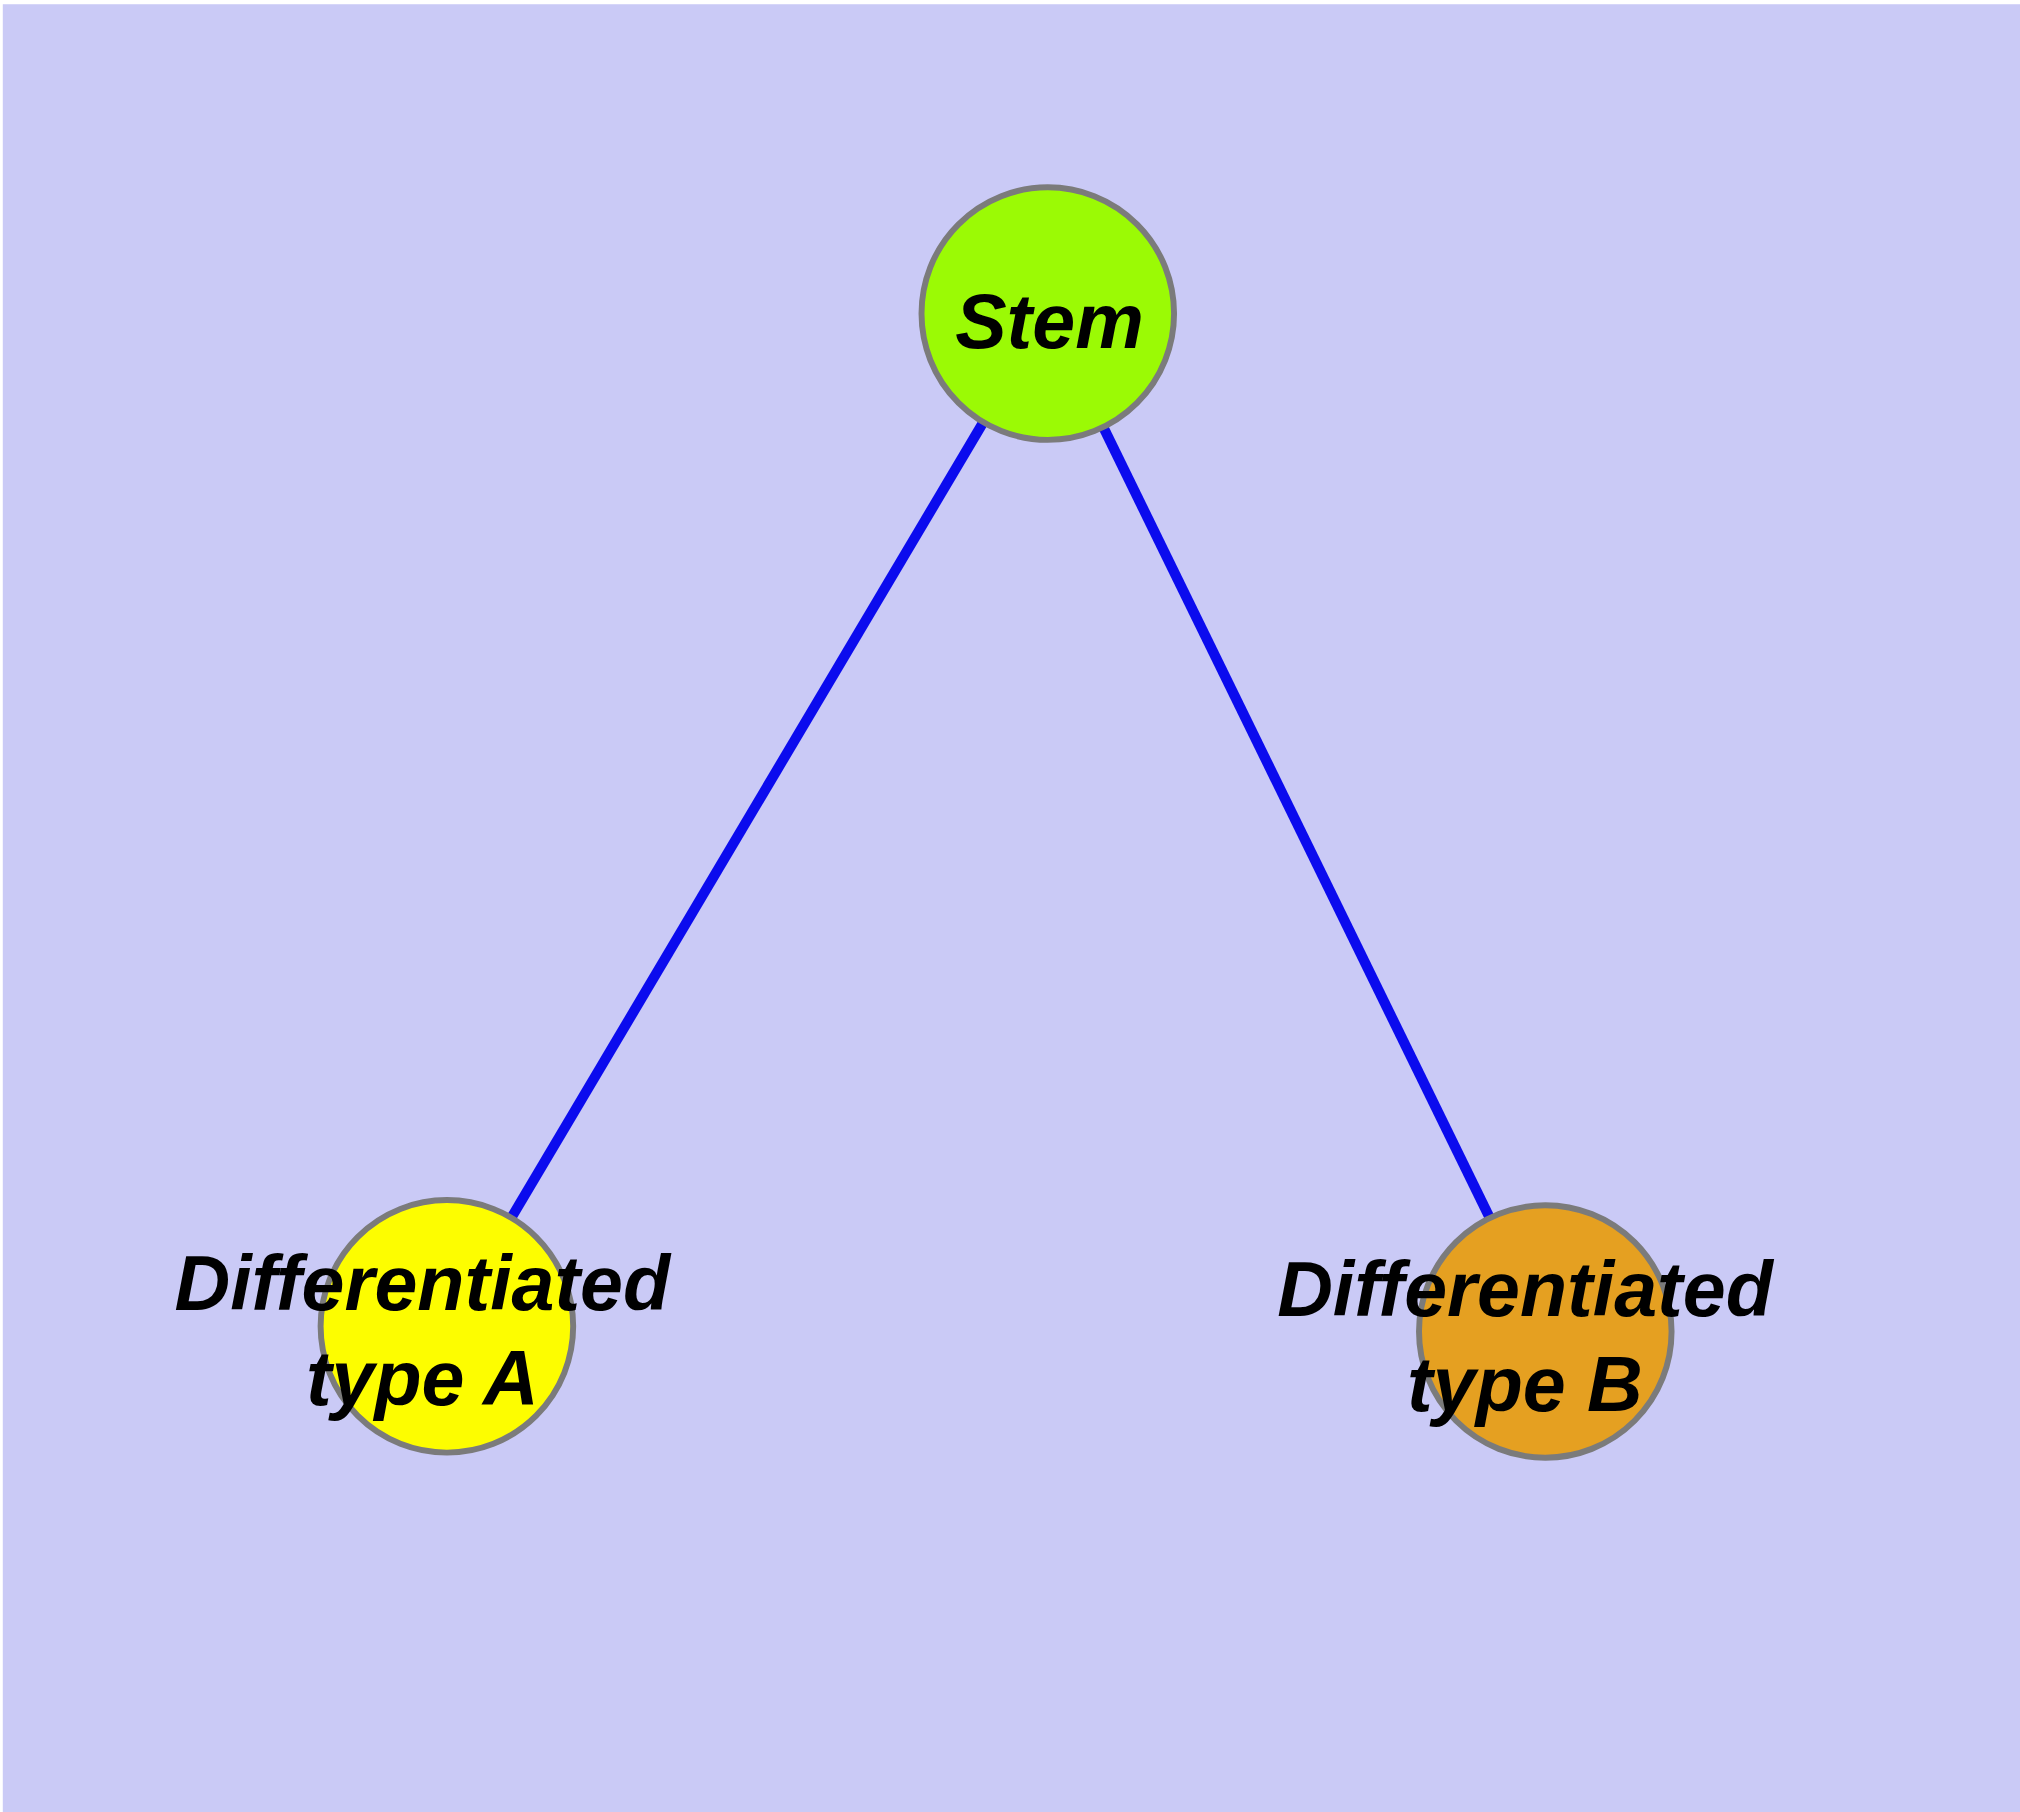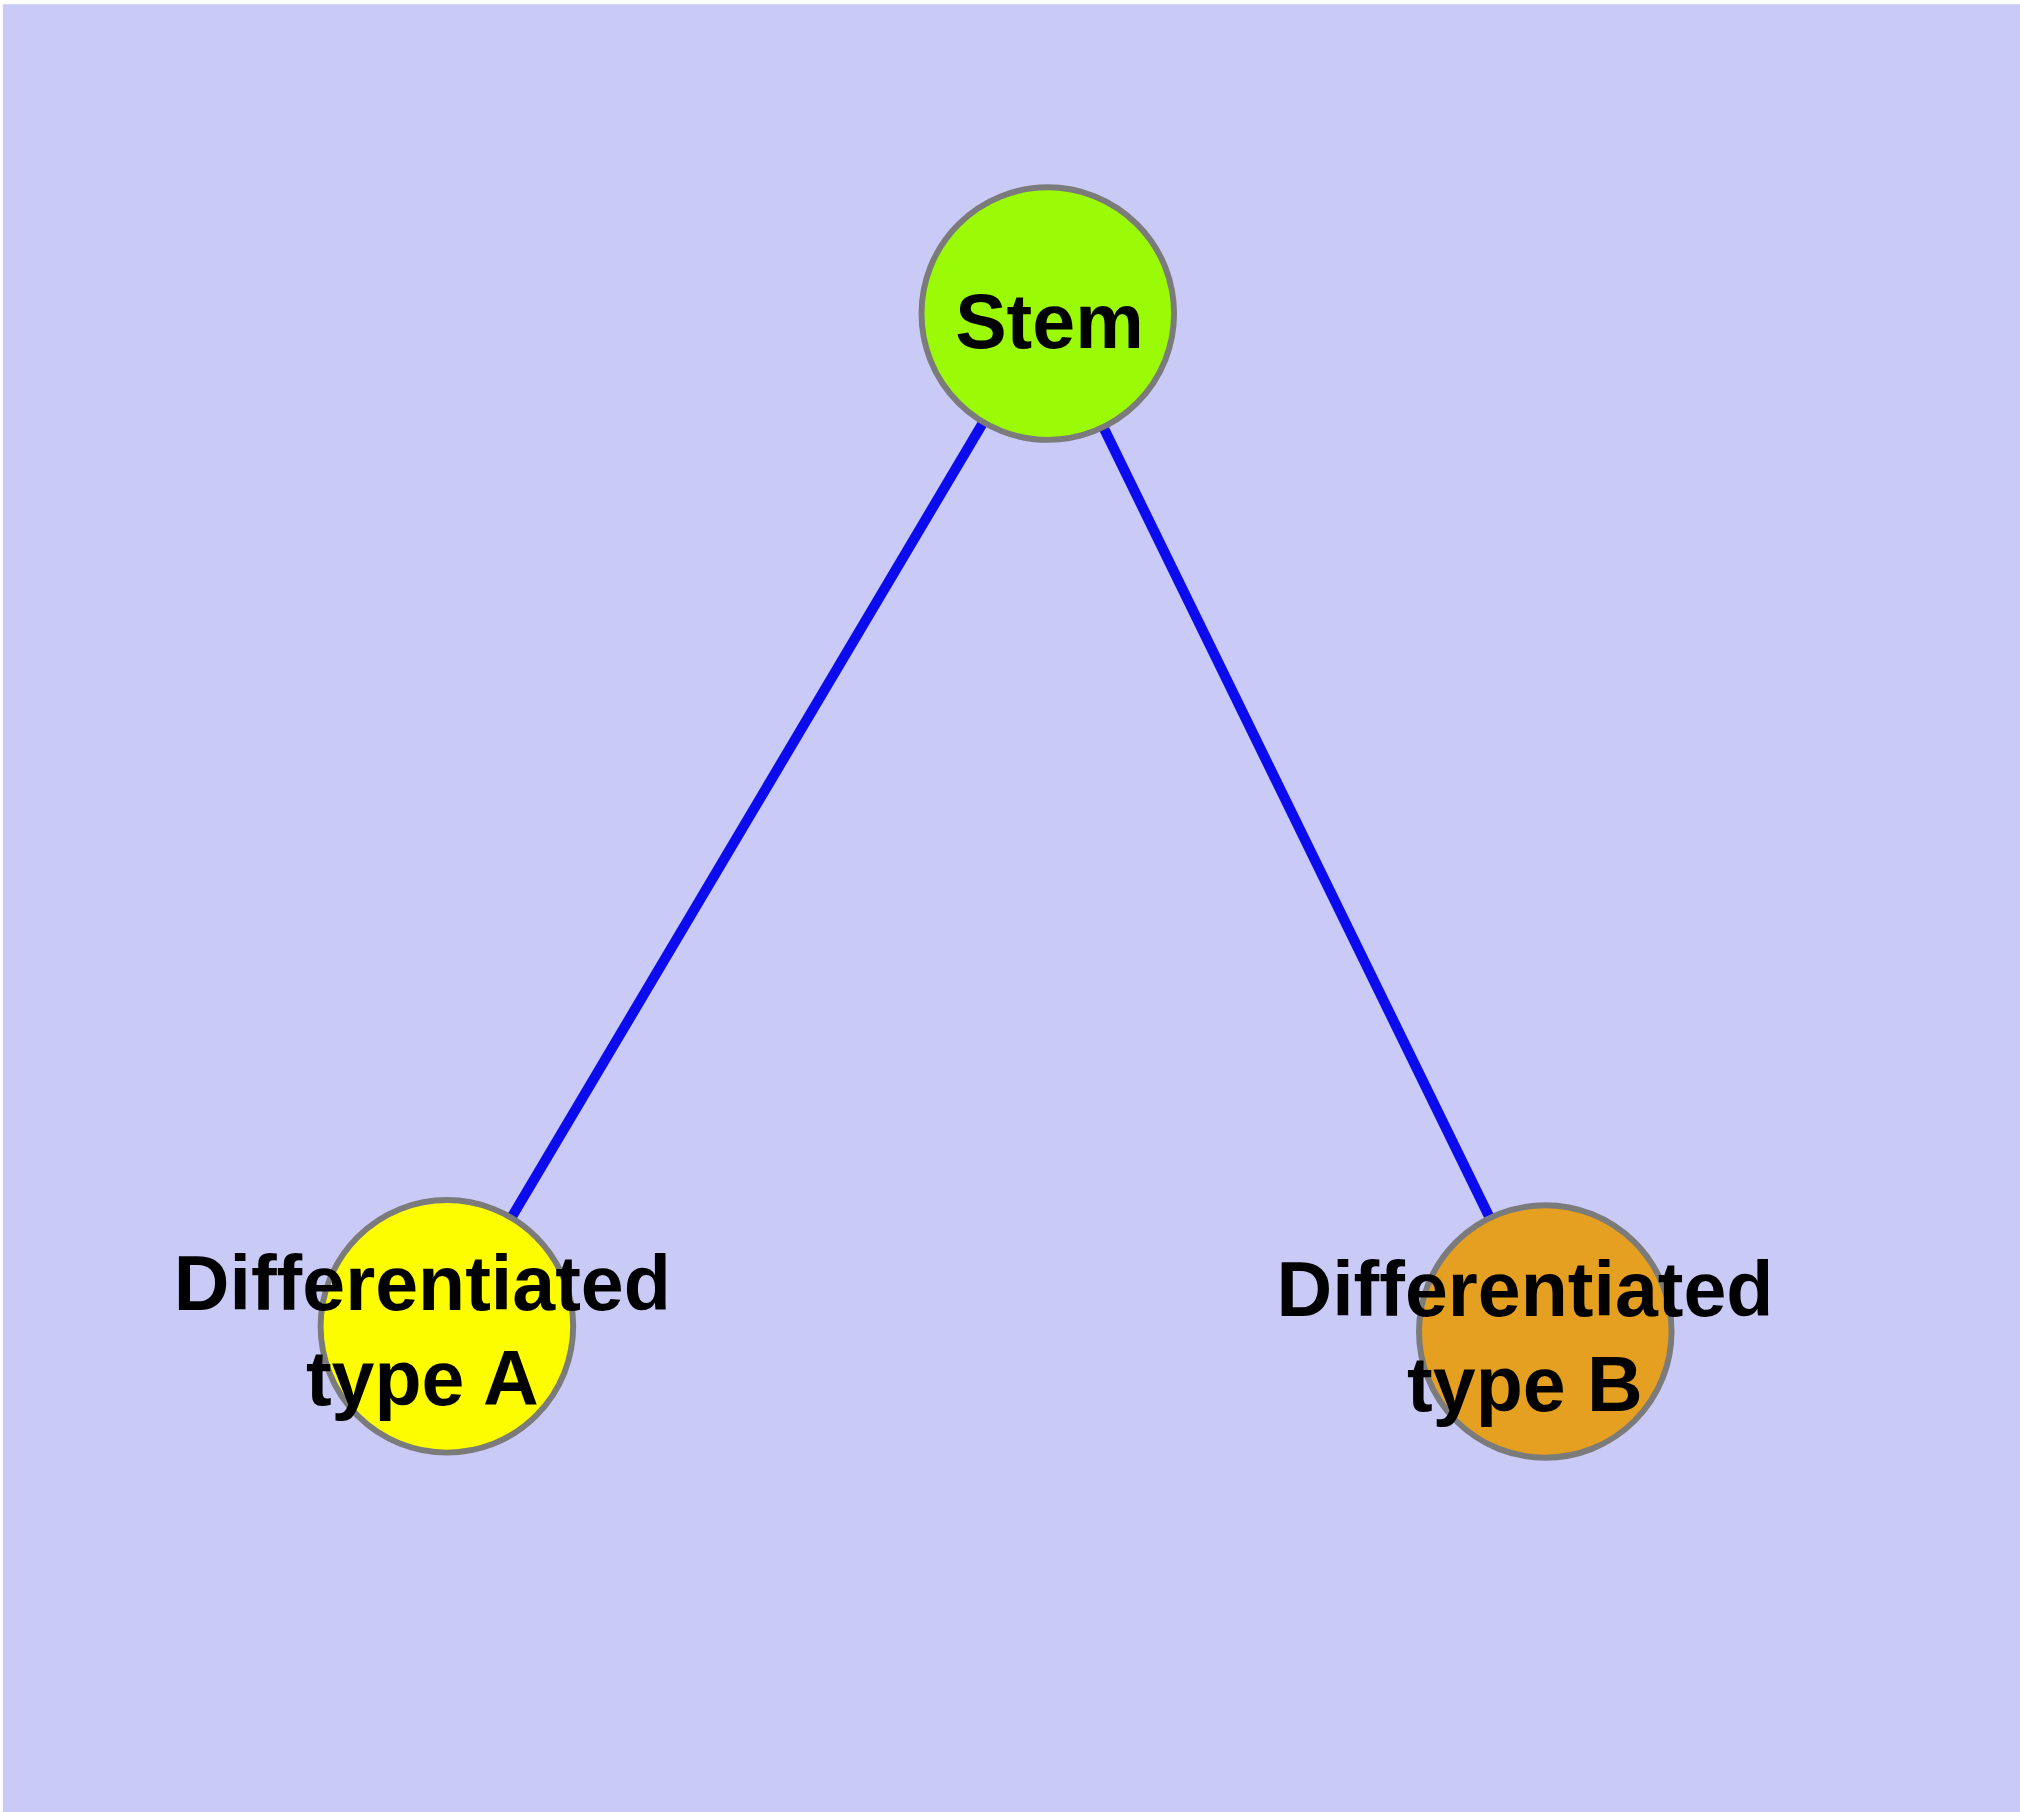--- a/index.html
+++ b/index.html
@@ -7,20 +7,21 @@
     padding: 0;
     width: 2021px;
     height: 1812px;
     background: #ffffff;
     overflow: hidden;
   }
   .diagram-wrap {
     position: relative;
     width: 2021px;
     height: 1804px;
+    font-style: italic;
   }
   svg {
     display: block;
   }
   .node-circle {
     stroke-width: 7px;
   }
   .edge-line {
     stroke-width: 12px;
     fill: none;

